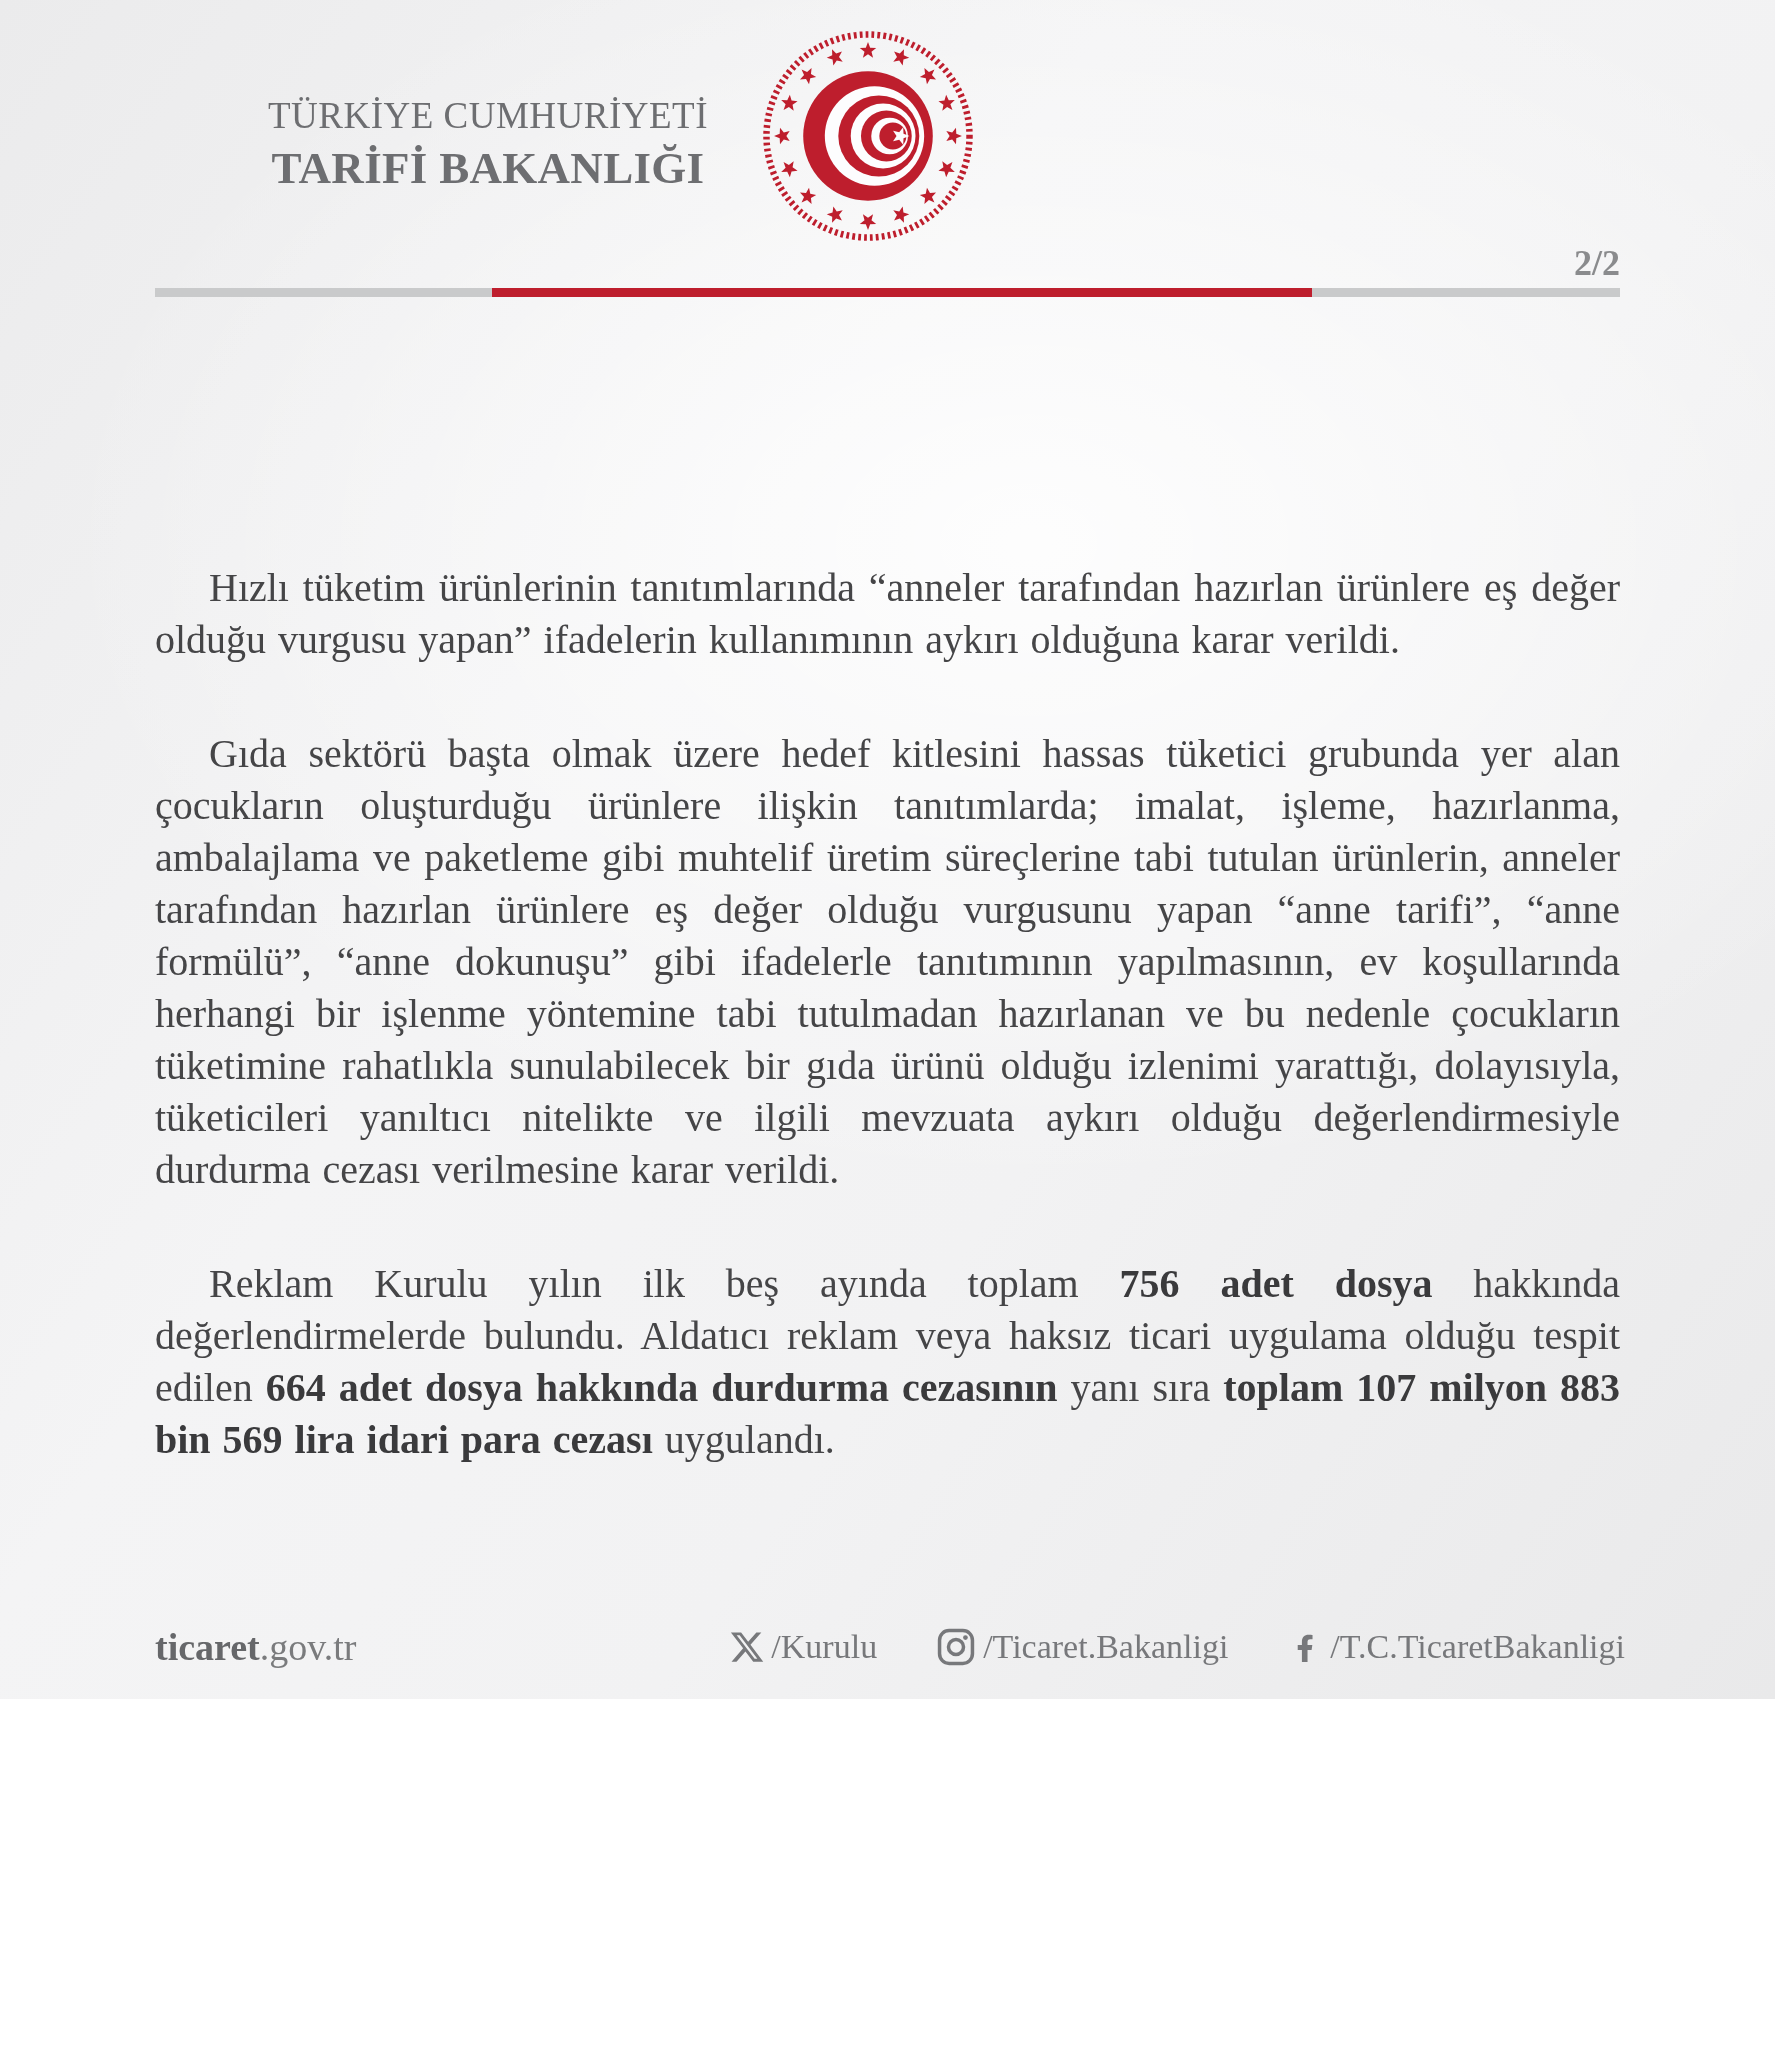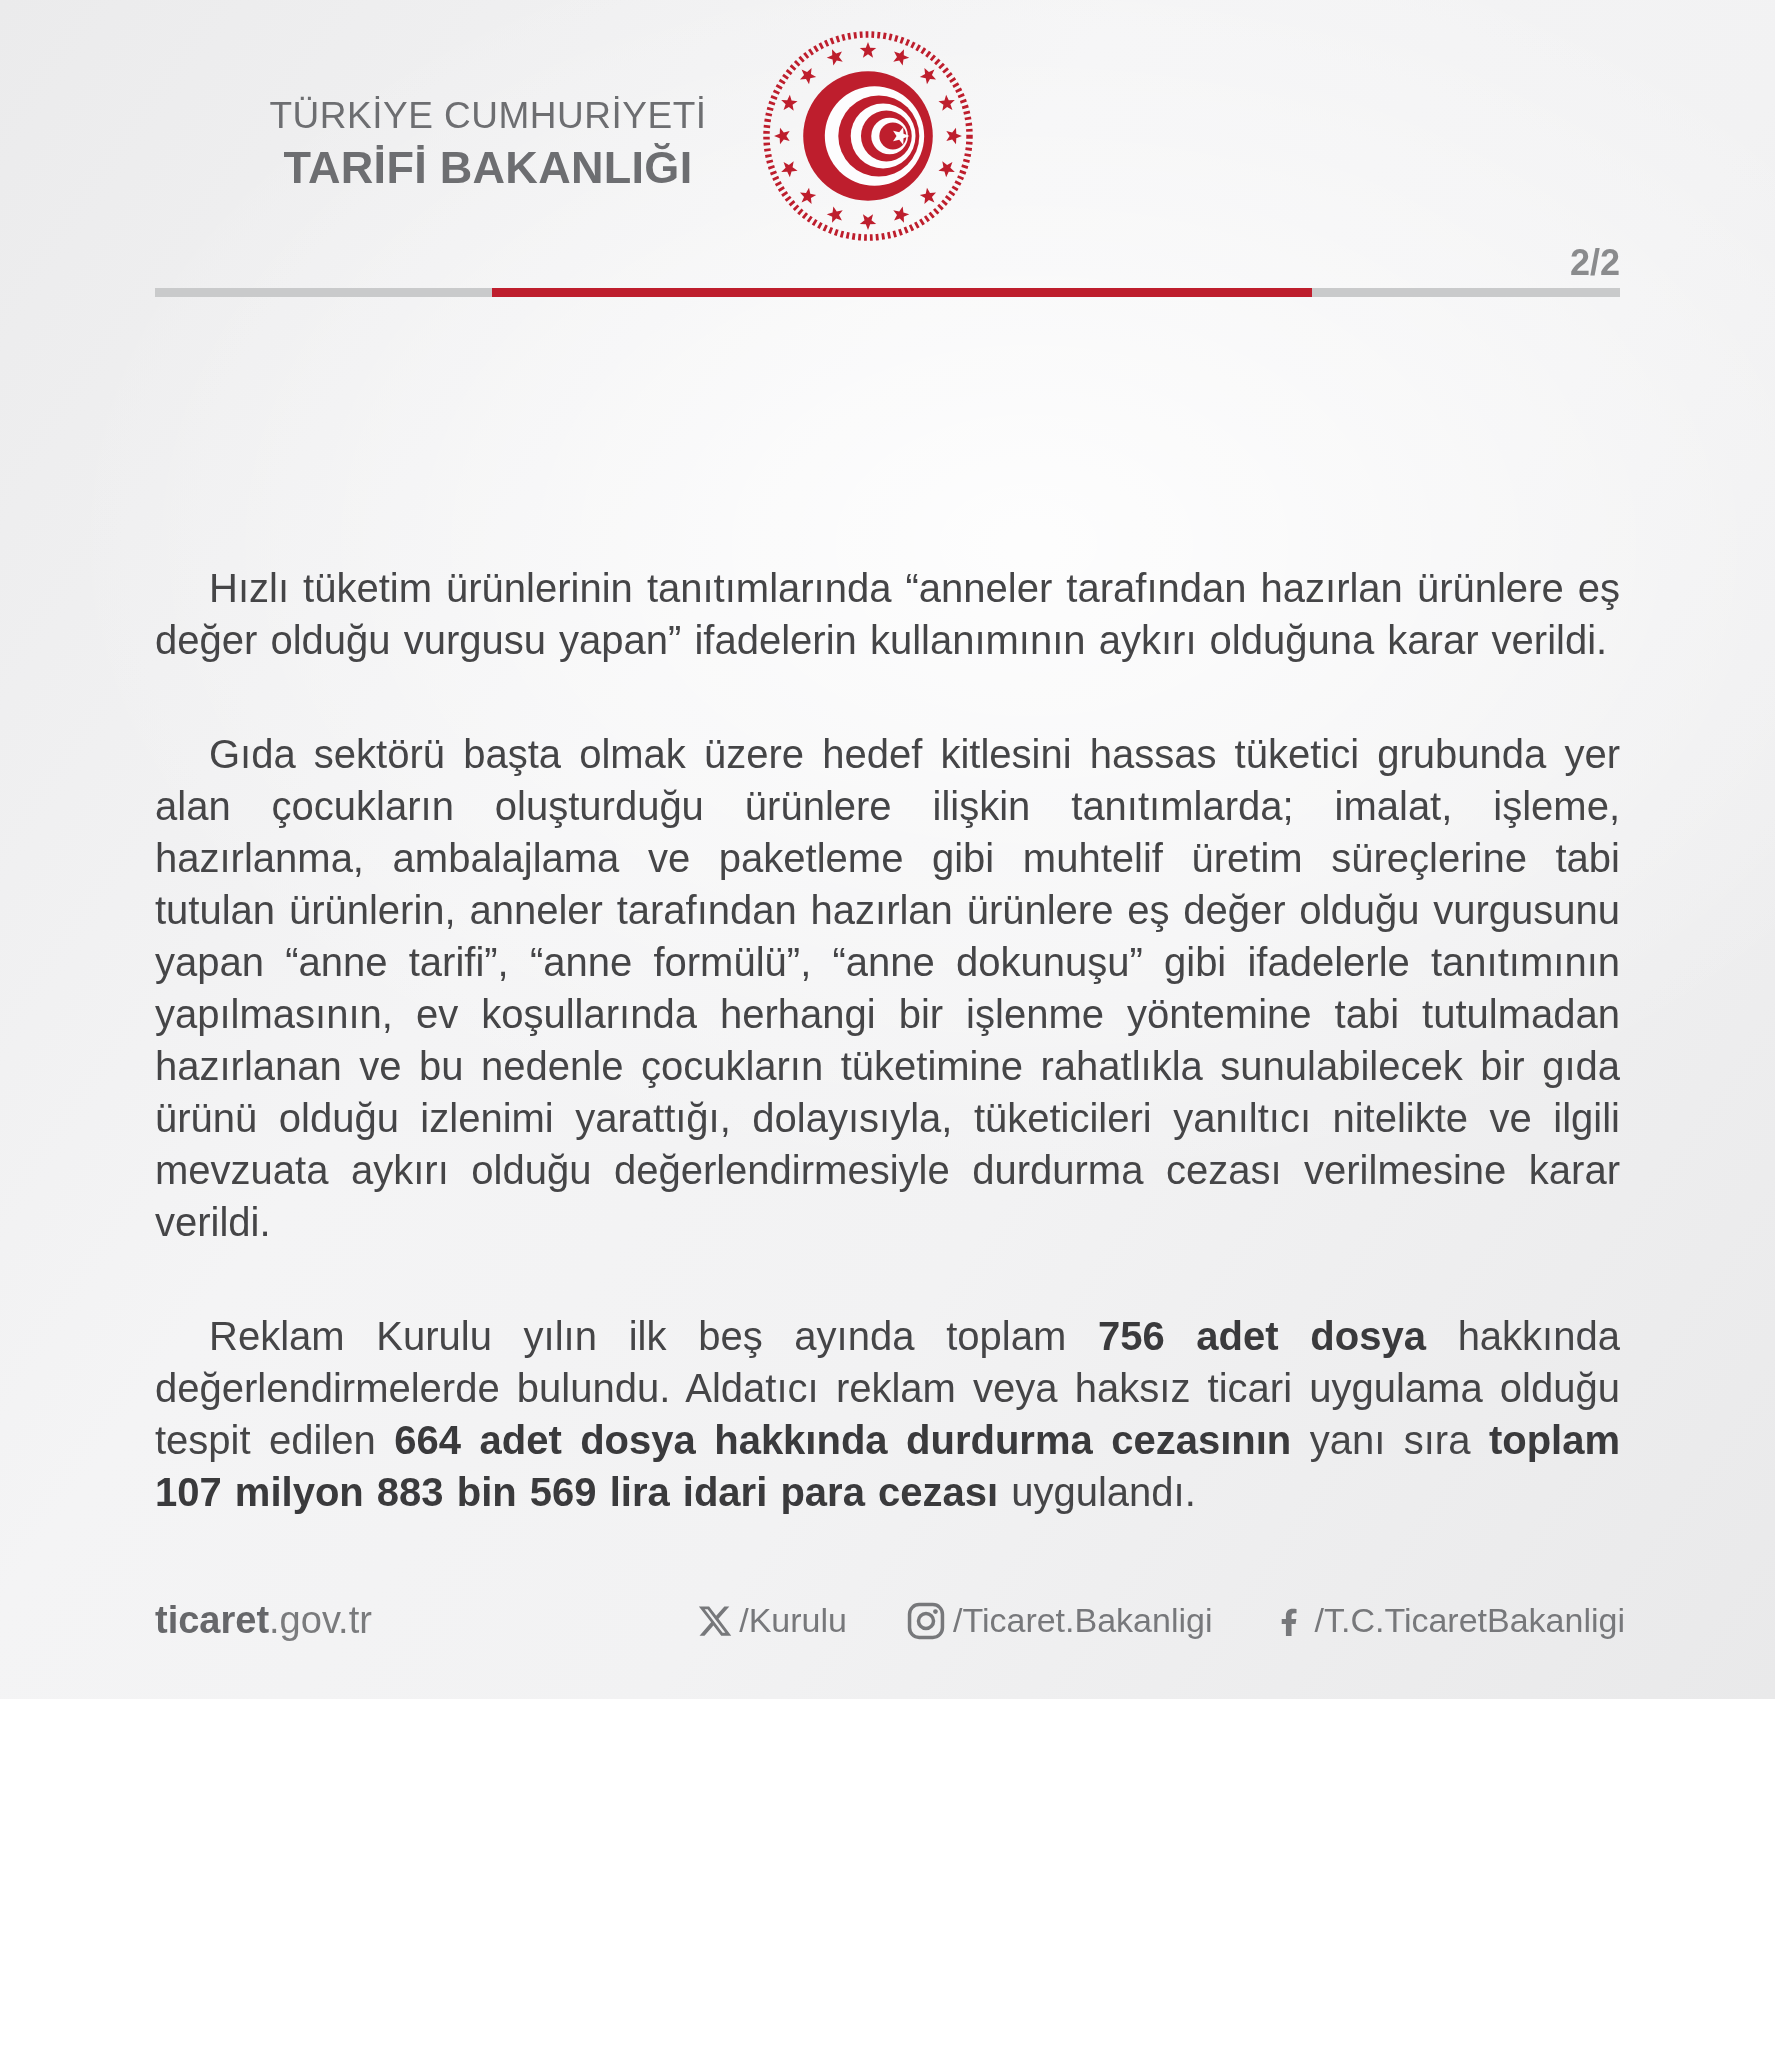--- a/index.html
+++ b/index.html
@@ -1,19 +1,19 @@
 <!DOCTYPE html>
 <html><head>
 <meta charset="utf-8">
 <style>
   * { margin:0; padding:0; box-sizing:border-box; }
   html,body { width:1775px; height:2048px; }
   .page {
     position:relative; width:1775px; height:1699px; overflow:hidden;
-    font-family:Liberation Sans, sans-serif;
+    font-family:Liberation Serif, serif;
     background:
       radial-gradient(ellipse 1500px 1000px at 58% 32%, rgba(255,255,255,0.85), rgba(255,255,255,0) 65%),
       linear-gradient(125deg, #ebebec 0%, #f4f4f5 38%, #f2f2f3 62%, #e9e9ea 100%);
   }
 
   
   .brand { position:absolute; text-align:center; color:#6d6e71; }
   .brand-left  { top:92px;  left:228px;  width:520px; }
   .brand-right { top:92px;  left:978px;  width:460px; }
   .brand .l1 { font-size:37px; font-weight:400; line-height:48px; letter-spacing:0.5px; }
@@ -40,21 +40,21 @@
   .article { position:absolute; top:562px; left:155px; width:1465px; }
   .article p {
     font-size:40px; line-height:52px; color:#454547;
     text-align:justify; text-align-last:left; text-indent:54px;
     margin-bottom:62px; word-spacing:2px;
   }
   .article p span.bold { font-weight:700; color:#3a3a3c; }
 
   
   .footer {
-    position:absolute; left:155px; right:150px; bottom:57px;
+    position:absolute; left:155px; right:150px; bottom:30px;
     display:flex; justify-content:space-between; align-items:center;
   }
   .site { font-size:38px; color:#7a7b7d; }
   .site .site-bold { font-weight:700; color:#66676a; }
   .social { display:flex; align-items:center; gap:58px; }
   .social-item { display:flex; align-items:center; gap:6px; color:#77787b; font-size:34px; }
   .social-item svg { display:block; }
 </style>
 </head>
 <body>

